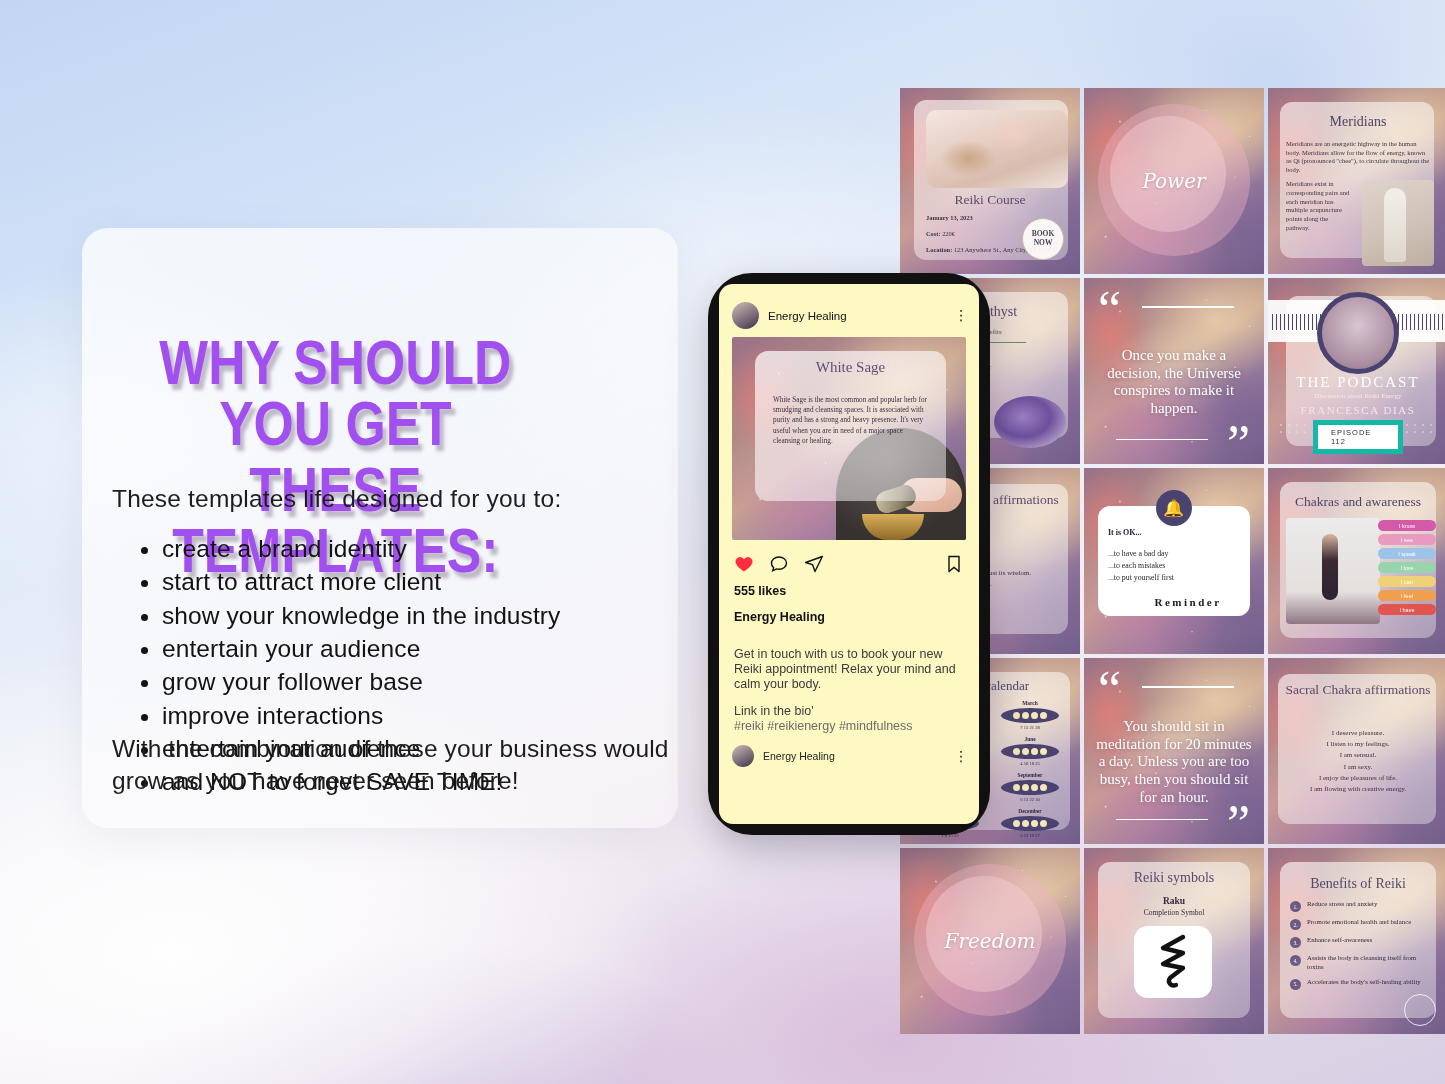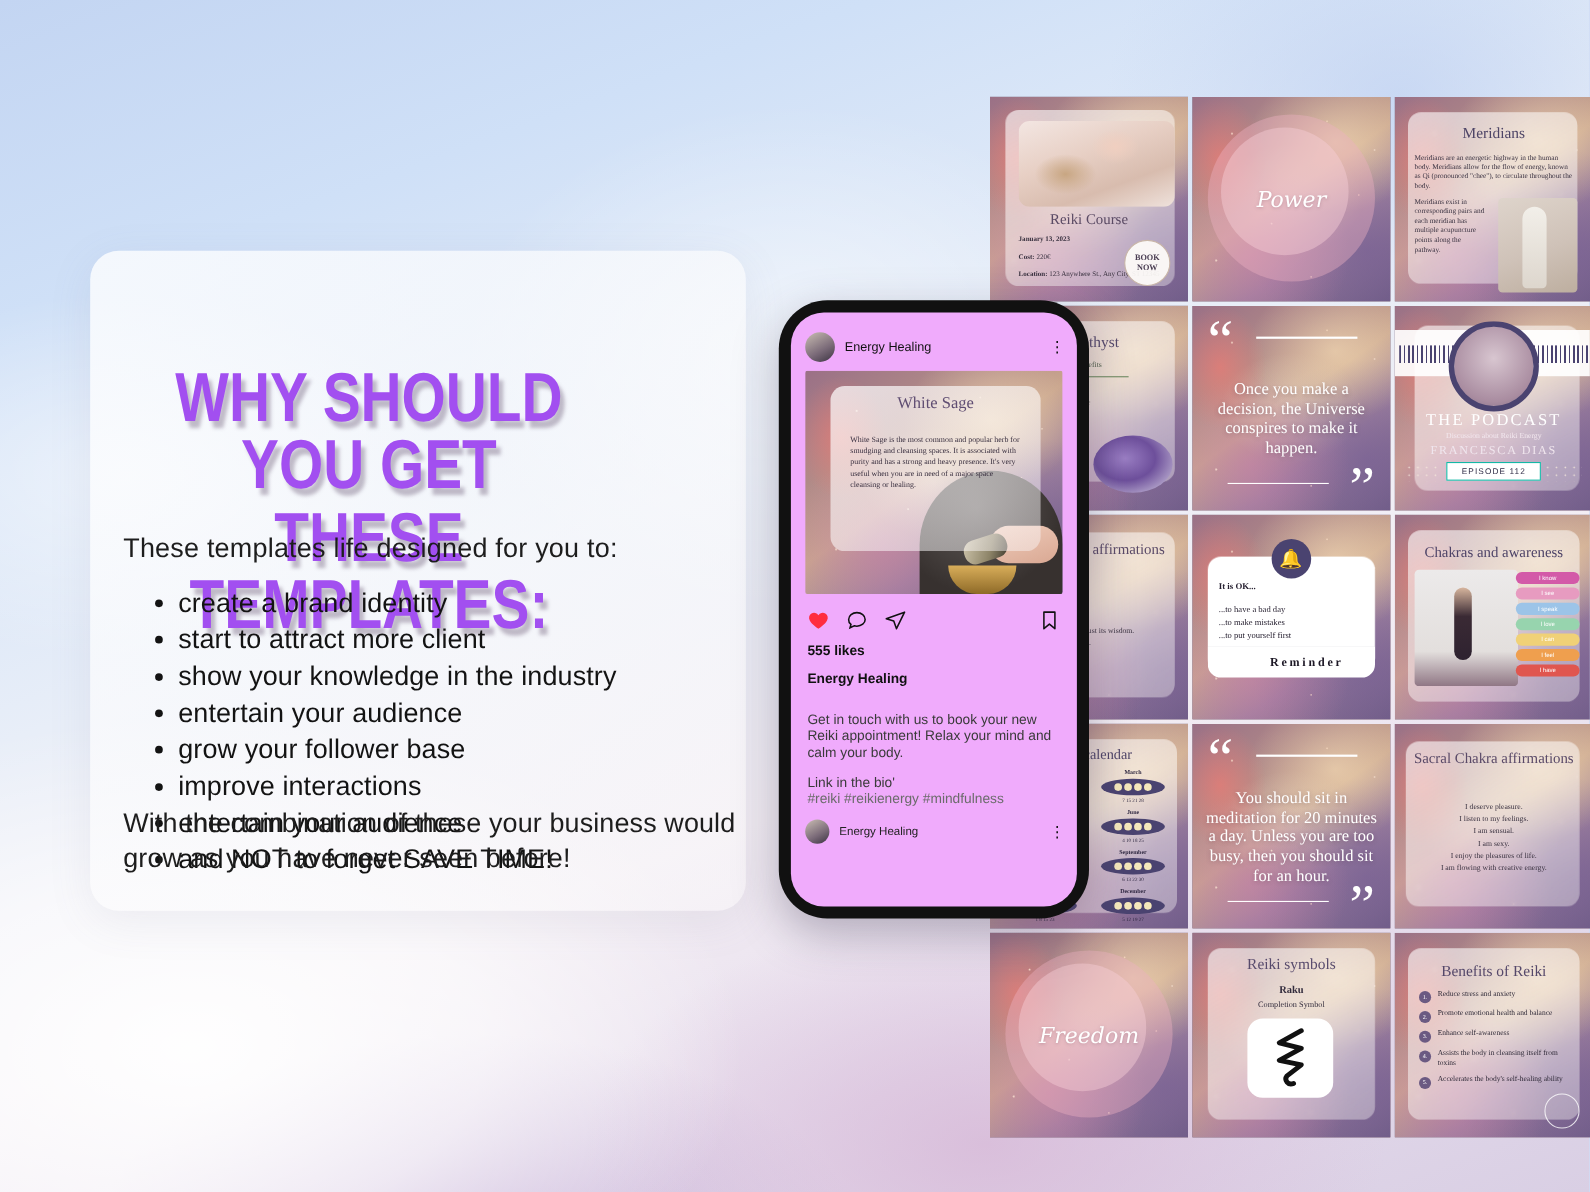--- a/index.html
+++ b/index.html
@@ -139,21 +139,21 @@
   .t6 .wavebar{position:absolute;left:0;right:0;top:22px;height:42px;background:rgba(255,255,255,.92);}
   .t6 .wave{position:absolute;top:36px;height:16px;
     background:repeating-linear-gradient(90deg,#4a4370 0 1.5px,transparent 1.5px 4px);}
   .t6 .wl{left:4px;width:58px;} .t6 .wr{right:4px;width:58px;}
   .t6 .av{position:absolute;left:50%;top:14px;transform:translateX(-50%);width:72px;height:72px;border-radius:50%;
     border:5px solid #4a4370;background:radial-gradient(circle at 50% 40%,#d8c6d0,#a98ca0 70%,#7d6b84);}
   .t6 .ttl{position:absolute;left:0;right:0;top:96px;text-align:center;font-size:15px;letter-spacing:2px;color:#fff;}
   .t6 .sub{position:absolute;left:0;right:0;top:114px;text-align:center;font-size:7px;color:#f3e8ef;}
   .t6 .name{position:absolute;left:0;right:0;top:126px;text-align:center;font-size:11px;letter-spacing:1.6px;color:#f0e6ee;}
   .t6 .ep{position:absolute;left:50%;top:142px;transform:translateX(-50%);
-    background:#fff;border:1px solid #14b8a6;padding:3px 13px;font-size:7.5px;letter-spacing:1px;color:#2e2b45;}
+    background:#fff;border:5px solid #14b8a6;padding:3px 13px;font-size:7.5px;letter-spacing:1px;color:#2e2b45;}
   .t6 .dots{position:absolute;top:144px;width:34px;height:16px;
     background-image:radial-gradient(1.2px 1.2px at 3px 3px,#f5e9dd,transparent);background-size:8px 7px;}
   .t6 .dl{left:10px;} .t6 .dr{right:10px;}
 
   
   .t7 .card{left:10px;top:16px;right:12px;bottom:20px;}
   .t7 .ttl{position:absolute;left:0;right:0;top:24px;text-align:center;font-size:13.5px;color:#5a4a68;line-height:1.25;}
   .t7 .list{position:absolute;left:24px;right:14px;top:66px;font-size:7px;line-height:1.6;color:#3a3240;}
 
   
@@ -203,21 +203,21 @@
   .t15 .it{display:flex;gap:6px;margin-bottom:6px;align-items:flex-start;}
   .t15 .num{flex:0 0 auto;width:11px;height:11px;border-radius:50%;background:#6b5a82;color:#fff;
     font-size:5.5px;display:flex;align-items:center;justify-content:center;margin-top:1px;}
   .t15 .tx{font-size:6.8px;line-height:1.3;color:#2f2a38;}
   .t15 .logo{position:absolute;right:12px;bottom:8px;width:30px;height:30px;border-radius:50%;
     border:1.2px solid rgba(255,255,255,.8);}
 
   
   .phone{position:absolute;left:708px;top:273px;width:282px;height:562px;
     background:#111;border-radius:44px;box-shadow:0 14px 40px rgba(70,60,90,.35);padding:11px;box-sizing:border-box;}
-  .screen{width:100%;height:100%;background:#f0abfc;border-radius:30px;overflow:hidden;position:relative;}
+  .screen{width:100%;height:100%;background:#fef9c3;border-radius:14px;overflow:hidden;position:relative;}
   .ig-head{display:flex;align-items:center;gap:9px;padding:18px 13px 8px 13px;}
   .ig-av{width:27px;height:27px;border-radius:50%;flex:0 0 auto;
     background:linear-gradient(150deg,#cbbfb4,#7a6a78 60%,#3a3240);}
   .ig-user{font-size:11.5px;color:#111;flex:1;}
   .ig-dots{font-size:14px;color:#111;letter-spacing:0;line-height:.6;text-align:center;width:12px;}
   .ig-img{margin:0 13px;height:203px;border-radius:2px;position:relative;overflow:hidden;}
   .ig-card{position:absolute;left:23px;top:14px;right:20px;height:150px;border-radius:13px;
     background:linear-gradient(150deg,rgba(255,255,255,.72),rgba(250,246,248,.45));}
   .ig-card .t{position:absolute;left:0;right:0;top:8px;text-align:center;font-size:15px;color:#5f4d72;}
   .ig-card .b{position:absolute;left:18px;right:18px;top:44px;font-size:7.2px;line-height:1.42;color:#3a3040;}
@@ -364,21 +364,21 @@
   </div>
 
   <div class="tile t8">
     <div class="neb"></div>
       <div class="stars"></div>
     <div class="card"></div>
     <div class="bell">🔔</div>
     <div class="ok serif">It is OK...</div>
     <div class="lines serif">
       <div>...to have a bad day</div>
-      <div>...to make mistakes</div>
+      <div>...to each mistakes</div>
       <div>...to put yourself first</div>
     </div>
     <div class="sep"></div>
     <div class="rem serif">Reminder</div>
   </div>
 
   <div class="tile t9">
     <div class="neb"></div>
       <div class="stars"></div>
     <div class="card"></div>

